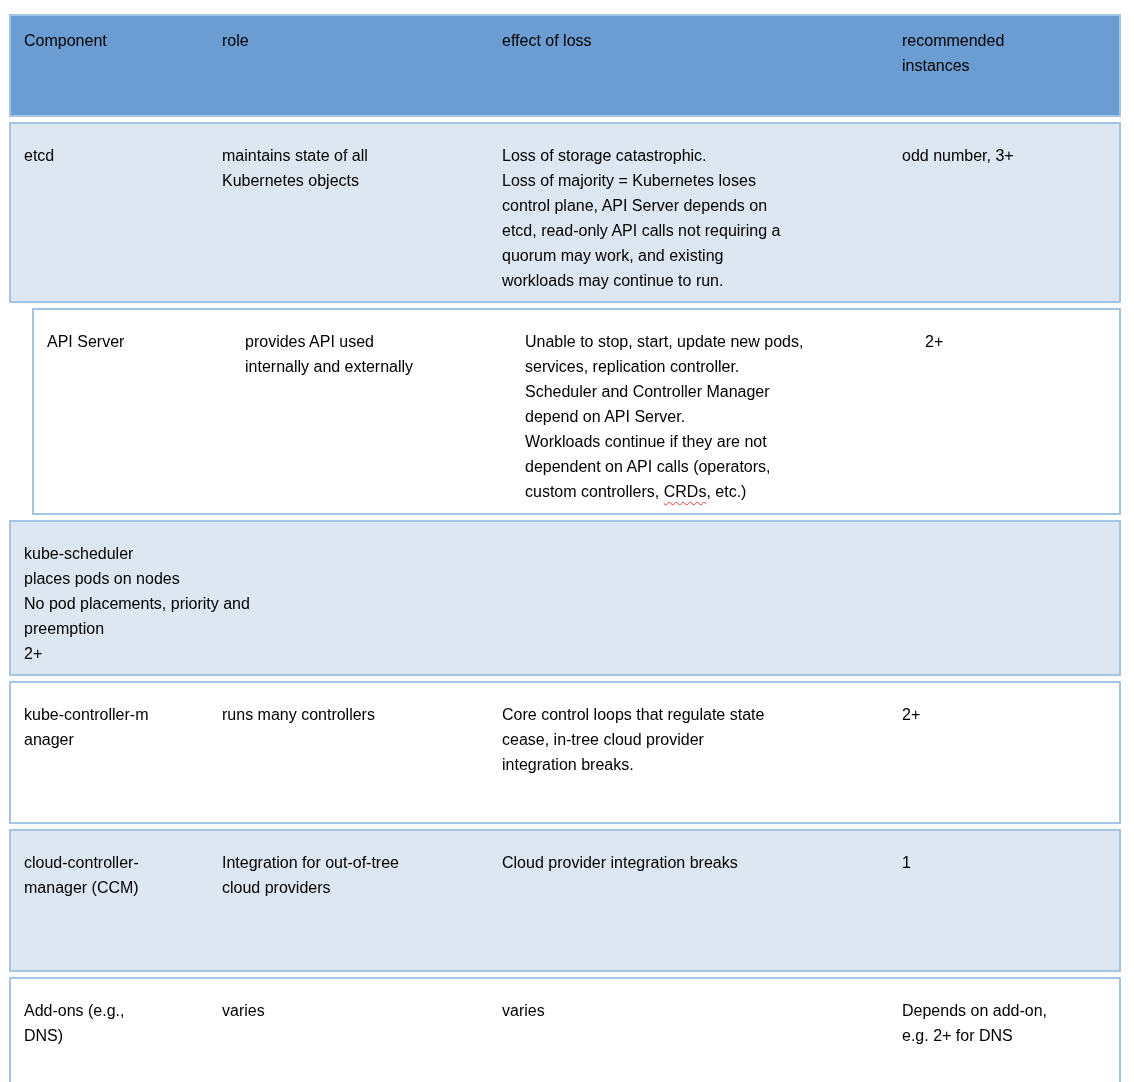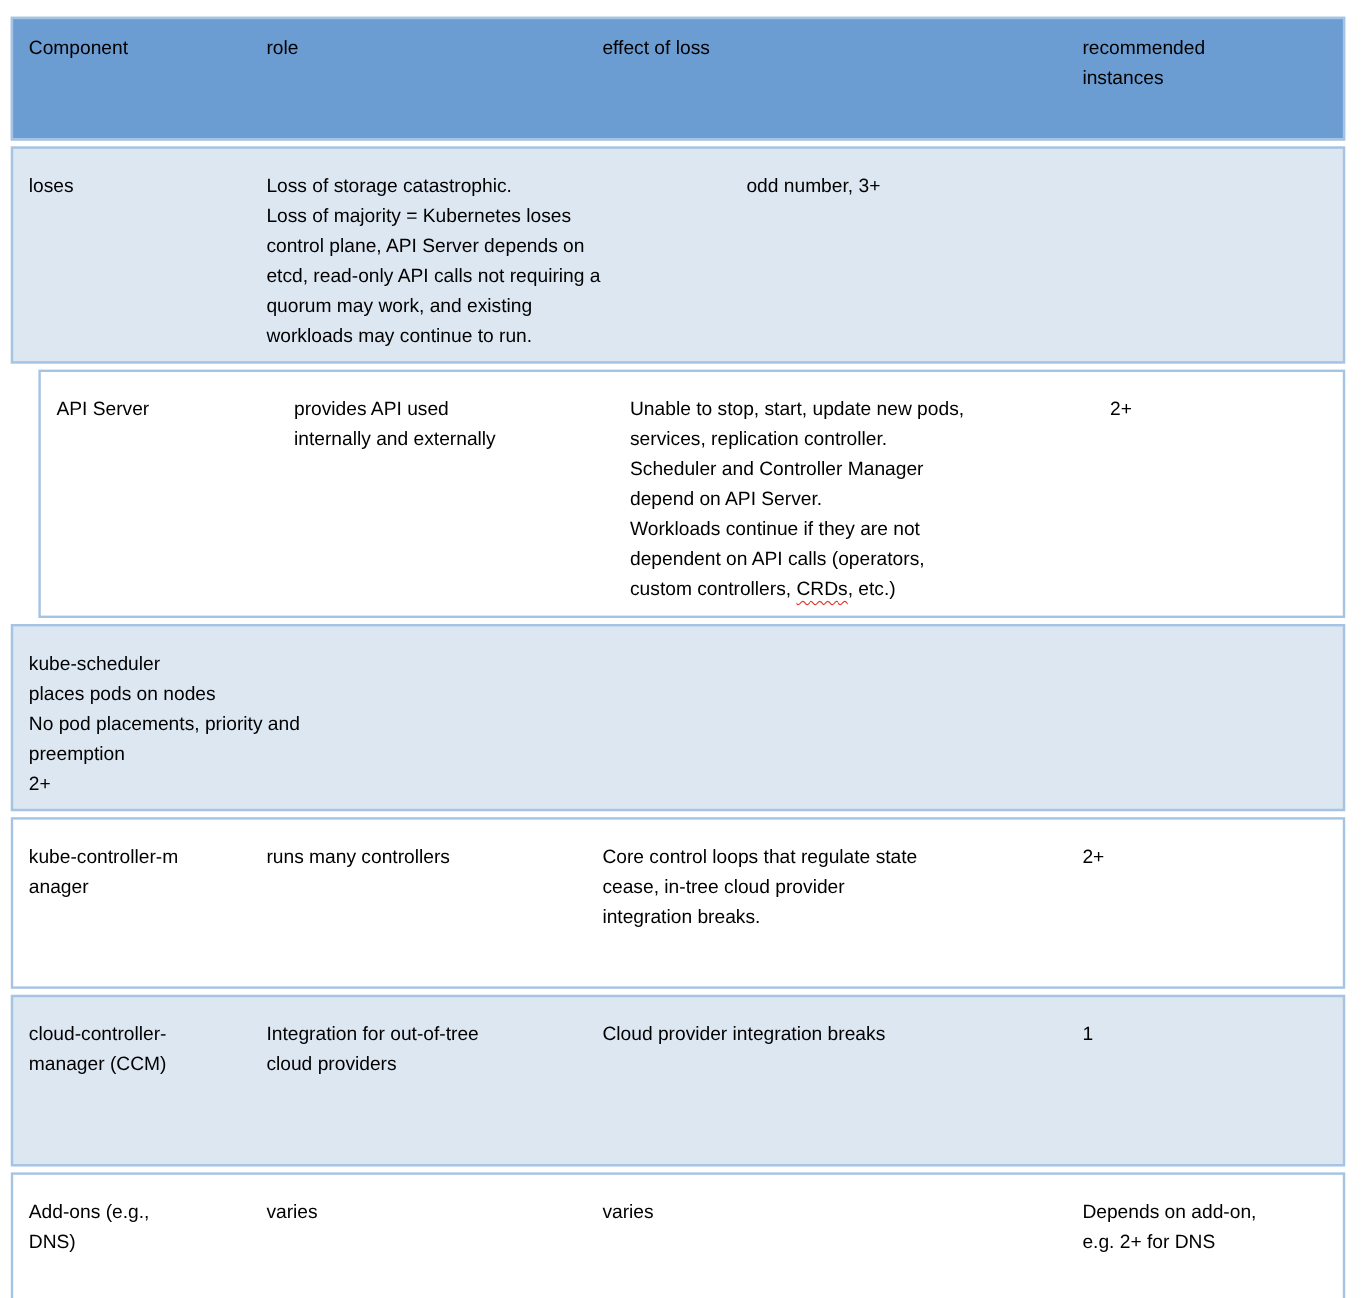--- a/index.html
+++ b/index.html
@@ -74,21 +74,23 @@
 
     <div class="row header h-hdr">
       <div class="cell c1">Component</div>
       <div class="cell c2">role</div>
       <div class="cell c3">effect of loss</div>
       <div class="cell c4">recommended
 instances</div>
     </div>
 
     <div class="row alt h-r0">
-      <div class="cell c1">loses</div>
+      <div class="cell c1">etcd</div>
+      <div class="cell c2">maintains state of all
+Kubernetes objects</div>
       <div class="cell c3">Loss of storage catastrophic.
 Loss of majority = Kubernetes loses
 control plane, API Server depends on
 etcd, read-only API calls not requiring a
 quorum may work, and existing
 workloads may continue to run.</div>
       <div class="cell c4">odd number, 3+</div>
     </div>
 
     <div class="row h-r1">

